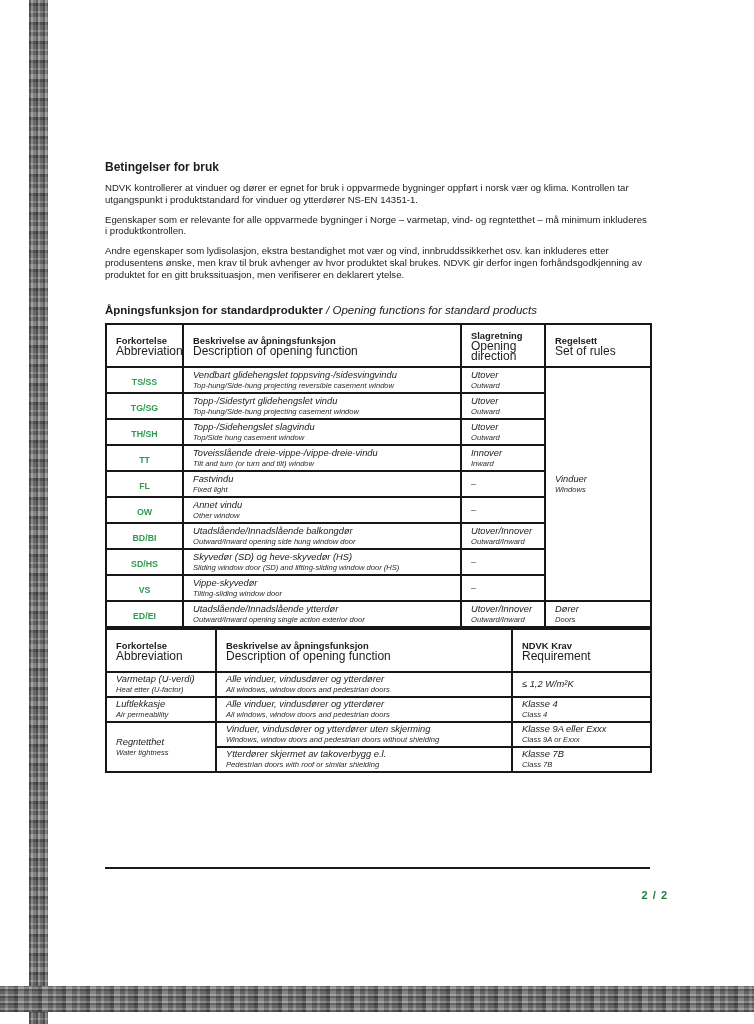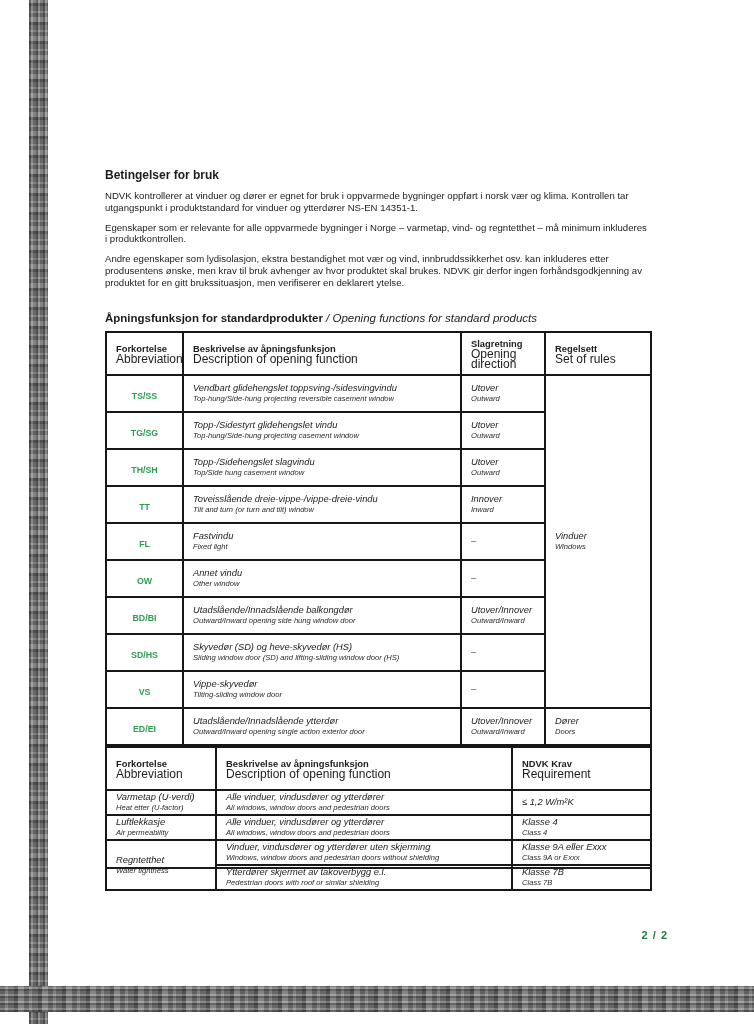--- a/index.html
+++ b/index.html
@@ -16,38 +16,38 @@
       repeating-linear-gradient(0deg, #6a6a6a 0 4px, #8d8d8d 4px 6px, #707070 6px 11px, #575757 11px 14px, #8f8f8f 14px 19px);
   }
   .scan-strip-bottom {
     position:absolute; left:0; top:986px; width:754px; height:26px;
     background-color:#7a7a7a;
     background-image:
       repeating-linear-gradient(0deg, rgba(0,0,0,.28) 0 2px, rgba(255,255,255,.18) 2px 4px, rgba(0,0,0,.08) 4px 7px),
       repeating-linear-gradient(90deg, #6a6a6a 0 5px, #8d8d8d 5px 8px, #707070 8px 14px, #575757 14px 18px, #8f8f8f 18px 24px);
   }
   .content { position:absolute; left:105px; top:152px; width:545px; }
-  .doc-title { font-size:12px; font-weight:bold; margin:16px 0 8px 0; }
+  .doc-title { font-size:12px; font-weight:bold; margin:8px 0 8px 0; }
   .para { font-size:9.6px; line-height:11.6px; margin:0 0 8.5px 0; }
   .section-title { font-size:11.5px; font-weight:bold; margin:24px 0 7px 0; }
   .section-title .t-en { font-weight:normal; font-style:italic;text-align:center; }
   table { border-collapse:collapse; width:545px; table-layout:fixed; }
   table, th, td { border:2px solid #171717; }
   th, td { padding:0 0 0 9px; vertical-align:middle; text-align:left; overflow:hidden; }
   thead tr { height:43px;padding-left:9px; }
-  .t-open tbody tr { height:37px; }
+  .t-open tbody tr { height:26px; }
   .t-clim tbody tr { height:25px; }
   .h-no { font-size:9.4px; font-weight:bold; line-height:11.5px; }
   .h-en { font-size:12px; font-weight:normal; line-height:10px; }
   .c-no { font-size:9.3px; line-height:11.2px;font-style:italic; }
   .c-en { font-size:7.6px; font-style:italic; line-height:9.6px; color:#2a2a2a; }
   td.abbr { text-align:center; padding:0; }
   td.abbr span { font-size:8.8px; font-weight:bold; }
   .rule-line { position:absolute; left:105px; top:867px; width:545px; height:2px; background:#1b1b1b; }
-  .page-number { position:absolute; top:929px; right:86px; font-size:11px; font-weight:bold; letter-spacing:1px; }
+  .page-number { position:absolute; top:889px; right:86px; font-size:11px; font-weight:bold; letter-spacing:1px; }
 </style>
 </head>
 <body>
 
 <div class="scan-strip-left"></div>
 <div class="scan-strip-bottom"></div>
 
 <div class="content">
 
   <h1 class="doc-title">Betingelser for bruk</h1>

